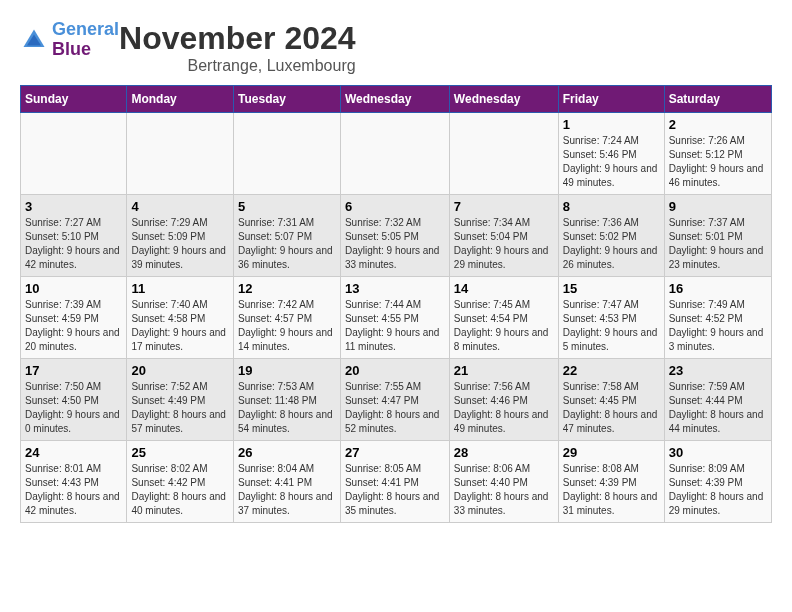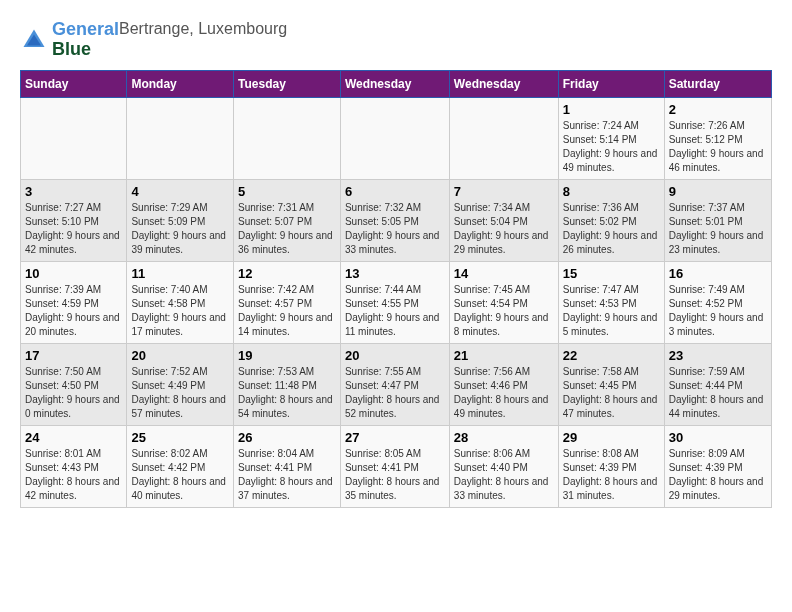--- a/index.html
+++ b/index.html
@@ -95,24 +95,25 @@
 <body>
 
 <div class="header">
   <div class="logo">
     <svg class="logo-icon" viewBox="0 0 40 40">
       <polygon points="20,5 35,30 5,30" fill="#4a90d9"></polygon>
       <polygon points="20,12 30,28 10,28" fill="#2a6abf"></polygon>
     </svg>
     <div class="logo-text">
       <div><span>General</span></div>
-      <div><span style="color:#14532d">Blue</span></div>
+      <div><span style="color:#701a75">Blue</span></div>
     </div>
   </div>
   <div class="title-block">
+    <div class="month-title">November 2024</div>
     <div class="subtitle">Bertrange, Luxembourg</div>
   </div>
 </div>
 
 <table>
   <thead>
     <tr>
       <th>Sunday</th>
       <th>Monday</th>
       <th>Tuesday</th>
@@ -125,21 +126,21 @@
   <tbody id="calendar-body">
   <tr>
         <td class="empty-cell"></td>
         <td class="empty-cell"></td>
         <td class="empty-cell"></td>
         <td class="empty-cell"></td>
         <td class="empty-cell"></td>
         <td>
           <div class="day-number">1</div>
           <div class="day-info">Sunrise: 7:24 AM
-Sunset: 5:14 PM
+Sunset: 5:46 PM
 Daylight: 9 hours and 49 minutes.</div>
         </td>
         <td>
           <div class="day-number">2</div>
           <div class="day-info">Sunrise: 7:26 AM
 Sunset: 5:12 PM
 Daylight: 9 hours and 46 minutes.</div>
         </td>
       </tr>
       <tr>

